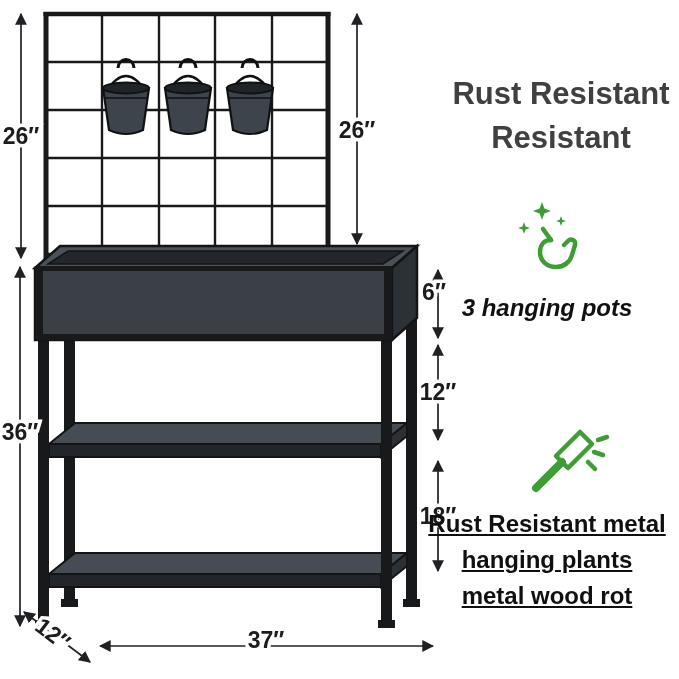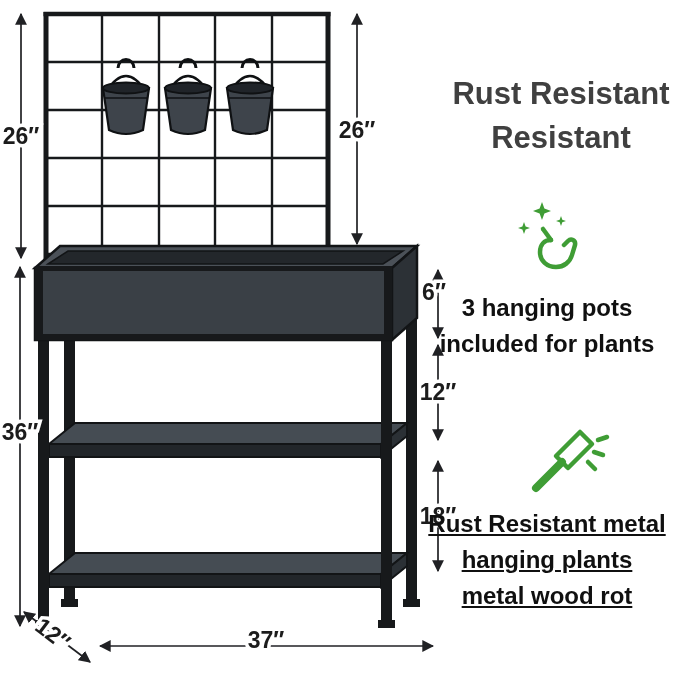--- a/index.html
+++ b/index.html
@@ -16,21 +16,21 @@
     text-anchor:middle;
   }
   .headline{
     position:absolute;left:439px;top:72px;width:244px;
     text-align:center;color:#404040;font-size:31px;font-weight:bold;line-height:1.42;
   }
   .feature-text{
     position:absolute;left:418px;width:258px;text-align:center;
     color:#101010;font-weight:bold;font-size:24px;line-height:1.5;
   }
-  .f1{top:290px;}
+  .f1{top:290px;font-style:italic;}
   .f2{top:506px;text-decoration:underline;}
   .icon{position:absolute;}
   .icon-1{left:512px;top:196px;}
   .icon-2{left:514px;top:416px;}
 </style>
 </head>
 <body>
 
 <div class="stage">
 
@@ -146,21 +146,20 @@
       <path d="M30,6 l2.4,6.6 L39,15 l-6.6,2.4 L30,24 l-2.4,-6.6 L21,15 l6.6,-2.4 Z" fill="#3F9D35" stroke="none"></path>
       <path d="M12,26 l1.6,4.4 L18,32 l-4.4,1.6 L12,38 l-1.6,-4.4 L6,32 l4.4,-1.6 Z" fill="#3F9D35" stroke="none"></path>
       <path d="M49,20 l1.3,3.7 L54,25 l-3.7,1.3 L49,30 l-1.3,-3.7 L44,25 l3.7,-1.3 Z" fill="#3F9D35" stroke="none"></path>
       <path d="M31,33 l8,11"></path>
       <path d="M39,44 c-7,0 -11,5 -11,12 c0,9 7,15 16,15 c8,0 14,-5 16,-12 l3,-10 c1,-5 -4,-7 -7,-4 l-4,4"></path>
     </g>
   </svg>
 
   <div class="feature-text f1">
     <div>3 hanging pots</div>
-    <div>included for plants</div>
   </div>
 
   <svg class="icon icon-2" width="96" height="90" viewBox="0 0 96 90">
     <g fill="none" stroke="#3F9D35" stroke-width="4.5" stroke-linecap="round" stroke-linejoin="round">
       <path d="M22,72 L48,46" stroke-width="8"></path>
       <path d="M66,16 L78,28 L54,52 L42,40 Z"></path>
       <path d="M80,36 l9,3"></path>
       <path d="M74,46 l7,7"></path>
       <path d="M84,24 l9,-3"></path>
     </g>

